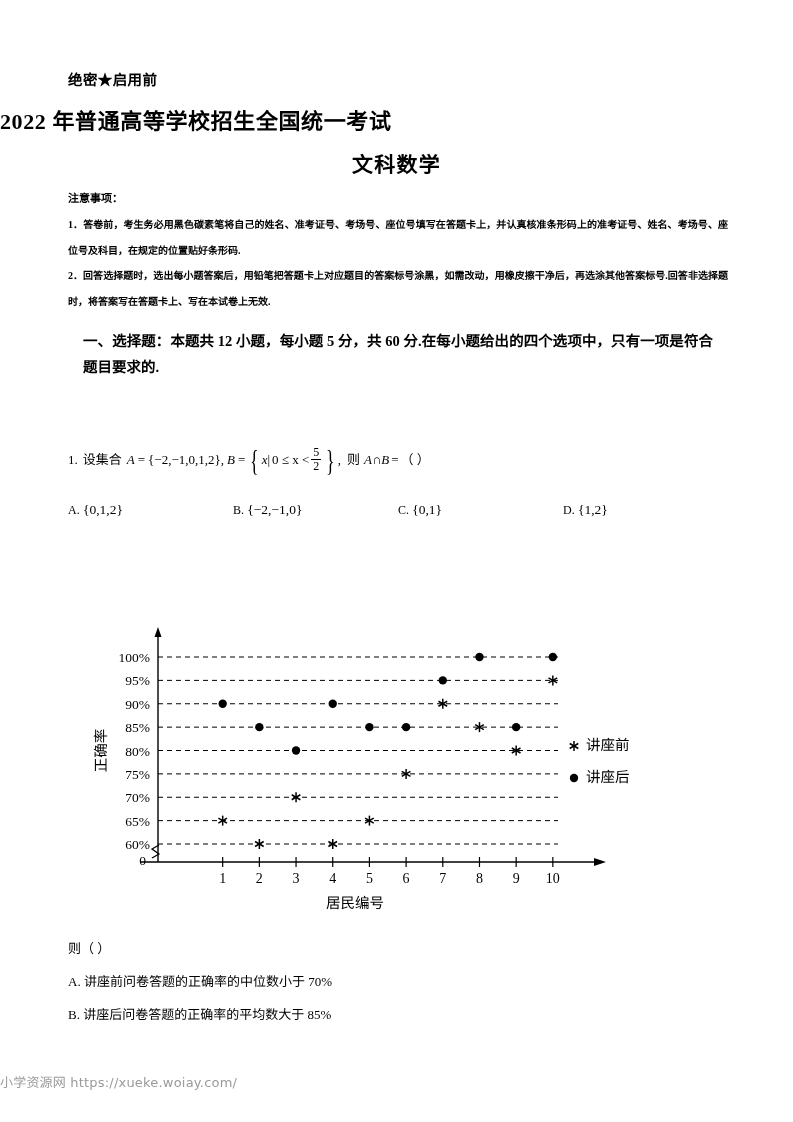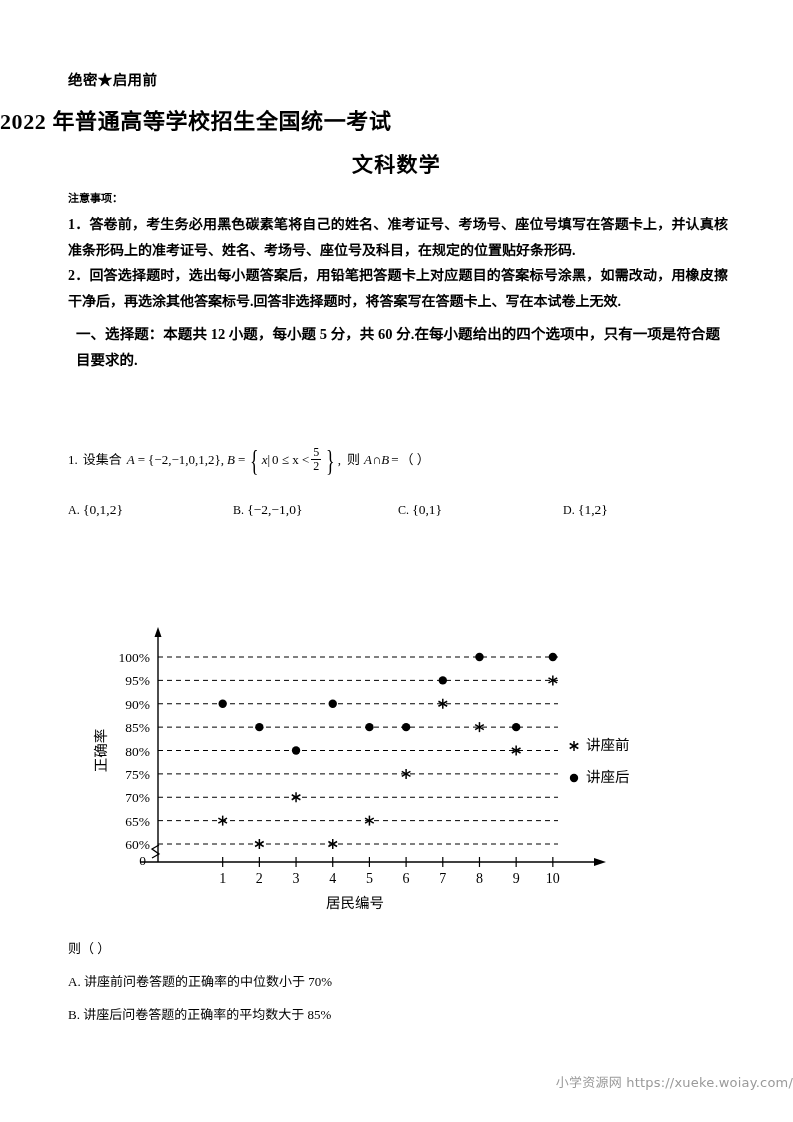--- a/index.html
+++ b/index.html
@@ -58,34 +58,34 @@
     top: 186px;
     width: 660px;
   }
   .notice-head {
     font-size: 11px;
     font-weight: bold;
     line-height: 25px;
     margin-bottom: 1px;
   }
   .notice-item {
-    font-size: 14px;
+    font-size: 10px;
     font-weight: bold;
     line-height: 25.5px;
     text-align: justify;
     text-justify: inter-ideograph;
     margin: 0;
   }
   .section-head {
     font-size: 14.5px;
     font-weight: bold;
     line-height: 25.5px;
     text-align: justify;
     text-justify: inter-ideograph;
-    margin: 8px;
+    margin: 15px;
   }
 
   
   .q1 {
     position: absolute;
     left: 68px;
     top: 447px;
     width: 670px;
     font-size: 13px;
     line-height: 20px;
@@ -171,21 +171,21 @@
     font-size: 13px;
     white-space: nowrap;
   }
   .q2-optA { top: 971px; }
   .q2-optB { top: 1004px; }
 
   .footer {
     position: absolute;
     left: 0; right: 0;
     top: 1072px;
-    text-align: right;
+    text-align: left;
     font-size: 13px;
     color: #9a9a9a;
     font-family: "DejaVu Sans", "Liberation Sans", sans-serif;
     letter-spacing: 0.2px;
   }
 </style>
 </head>
 <body>
 
 <div class="page">

